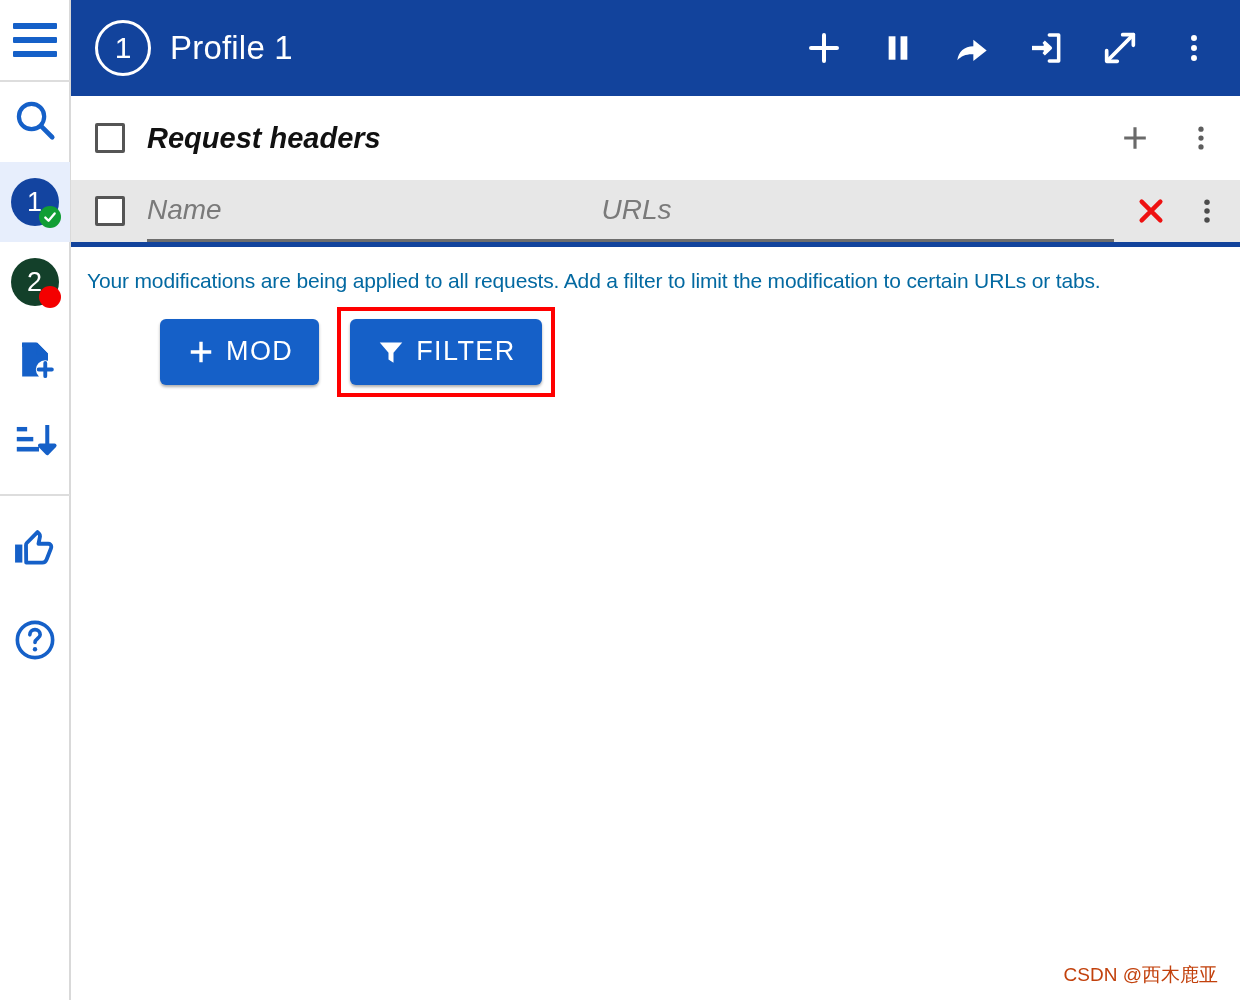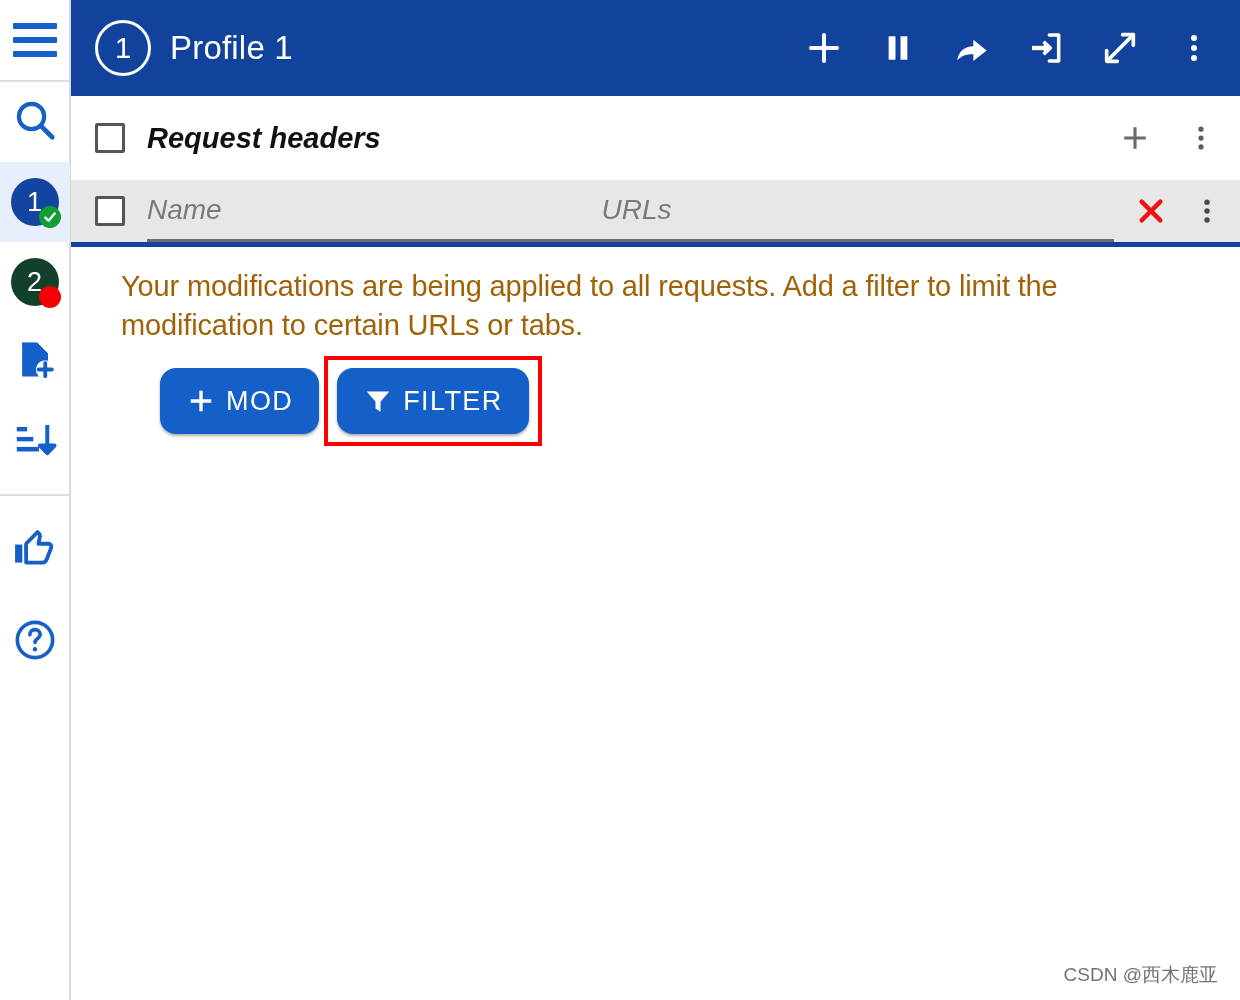--- a/index.html
+++ b/index.html
@@ -206,65 +206,64 @@
 
   
   .body {
     flex: 1 1 auto;
     background: #ffffff;
     padding: 20px 26px 0 16px;
     position: relative;
     min-height: 0;
   }
   .desc {
-    font-size: 29px;
+    font-size: 21px;
     line-height: 1.33;
-    color: #a16207;
+    color: #0369a1;
     max-width: 1125px;
     letter-spacing: -0.15px;
-    margin-left: 34px;
   }
   .btn-row {
     margin-top: 12px;
     display: flex;
     align-items: center;
     gap: 0px;
     position: relative;
     padding-left: 73px;
   }
   .mbtn {
     height: 66px;
     background: #1560c8;
     color: #ffffff;
     border: none;
-    border-radius: 16px;
+    border-radius: 6px;
     display: inline-flex;
     align-items: center;
     justify-content: center;
     gap: 10px;
     padding: 0 26px;
     font-size: 27px;
     letter-spacing: 1.4px;
     cursor: pointer;
     box-shadow: 0 2px 3px rgba(0,0,0,.32);
     font-family: "Liberation Sans", sans-serif;
   }
   .mbtn svg { display: block; }
   .highlight-box {
     border: 4px solid #ff0000;
     padding: 8px 9px 8px 9px;
-    margin-left: 5px;
+    margin-left: 18px;
     display: inline-flex;
   }
   .watermark {
     position: absolute;
     right: 22px;
     bottom: 12px;
     font-size: 19px;
-    color: #737373;
+    color: #c2410c;
     white-space: nowrap;
     font-family: "Liberation Sans", sans-serif;
   }
 </style>
 </head>
 <body>
 
 <div id="app">
 
   <div class="sidebar">

